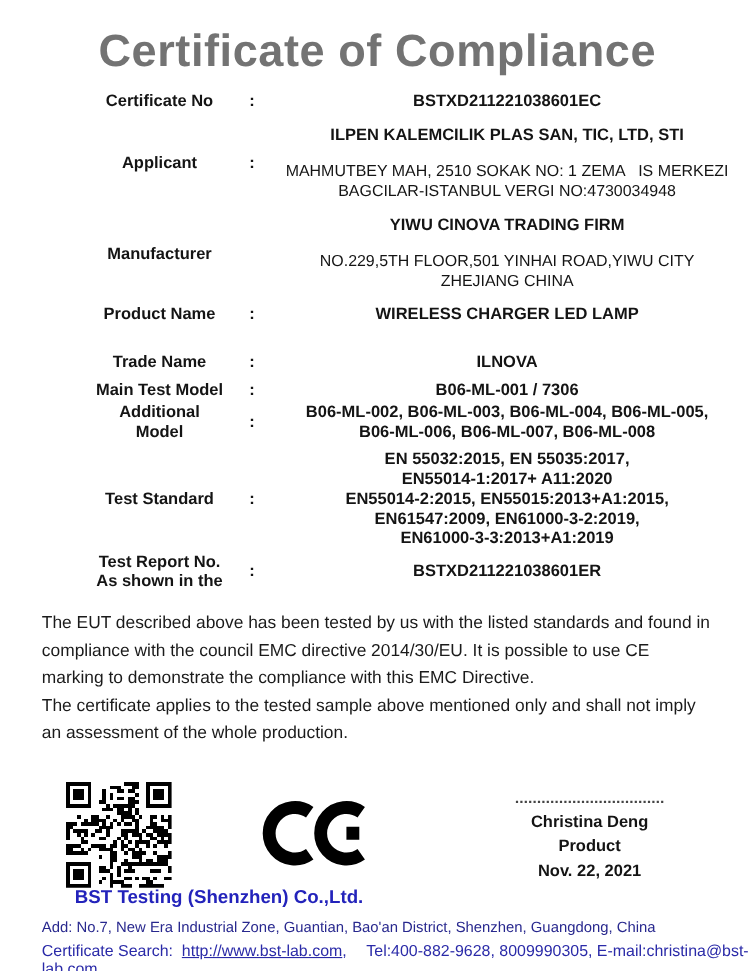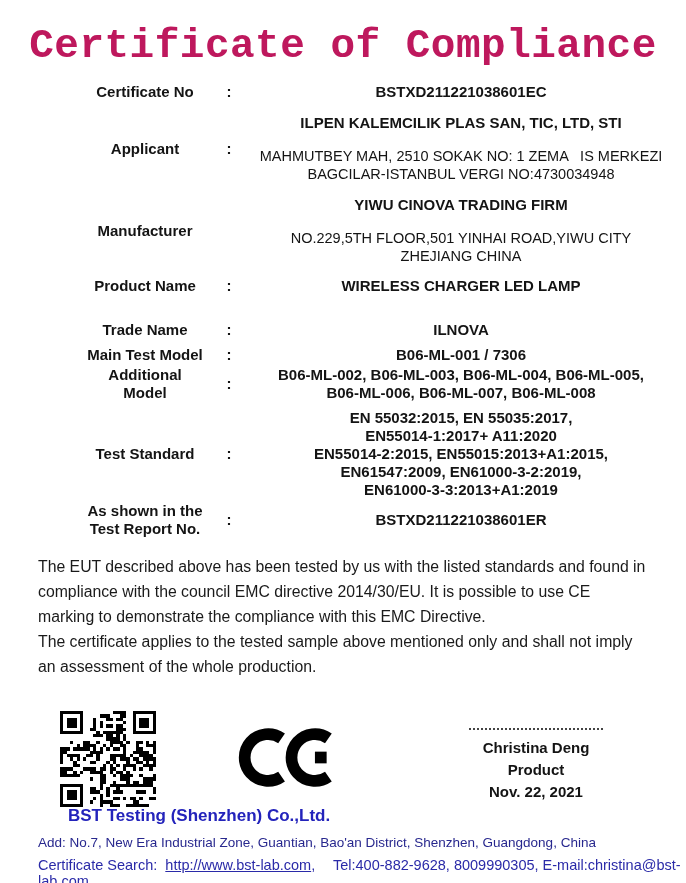--- a/index.html
+++ b/index.html
@@ -7,24 +7,24 @@
     position:relative;
     width:686px;height:883px;
     background:#ffffff;
     font-family:"Liberation Sans",sans-serif;
     color:#141414;
     overflow:hidden;
   }
   .title{
     margin:0;padding-top:24px;
     text-align:center;
-    font-family:Liberation Mono, monospace;
+    font-family:Liberation Sans, sans-serif;
     font-weight:bold;
     font-size:41px;line-height:44px;
-    color:#be185d;
+    color:#737373;
     letter-spacing:0.5px;
   }
   .fields{margin-top:15px;text-align:center;}
   .row{display:flex;padding-left:68px;font-size:15px;}
   .vcenter{align-items:center;}
   .flabel{width:154px;font-weight:bold;line-height:18px;flex-shrink:0;}
   .fcolon{width:14px;font-weight:bold;line-height:18px;flex-shrink:0;}
   .fvalue{flex:1;line-height:18px;}
   .bold{font-weight:bold;}
   .addr{font-size:14.5px;line-height:18px;font-weight:normal;}
@@ -141,22 +141,22 @@
         <div>EN 55032:2015, EN 55035:2017,</div>
         <div>EN55014-1:2017+ A11:2020</div>
         <div>EN55014-2:2015, EN55015:2013+A1:2015,</div>
         <div>EN61547:2009, EN61000-3-2:2019,</div>
         <div>EN61000-3-3:2013+A1:2019</div>
       </div>
     </div>
 
     <div class="row vcenter">
       <div class="flabel">
+        <div>Test Report No.</div>
         <div>As shown in the</div>
-        <div>Test Report No.</div>
       </div>
       <div class="fcolon">:</div>
       <div class="fvalue bold">BSTXD211221038601ER</div>
     </div>
 
   </div>
 
   <div class="statement">
     <p>The EUT described above has been tested by us with the listed standards and found in compliance with the council EMC directive 2014/30/EU. It is possible to use CE marking to demonstrate the compliance with this EMC Directive.</p>
     <p>The certificate applies to the tested sample above mentioned only and shall not imply an assessment of the whole production.</p>

